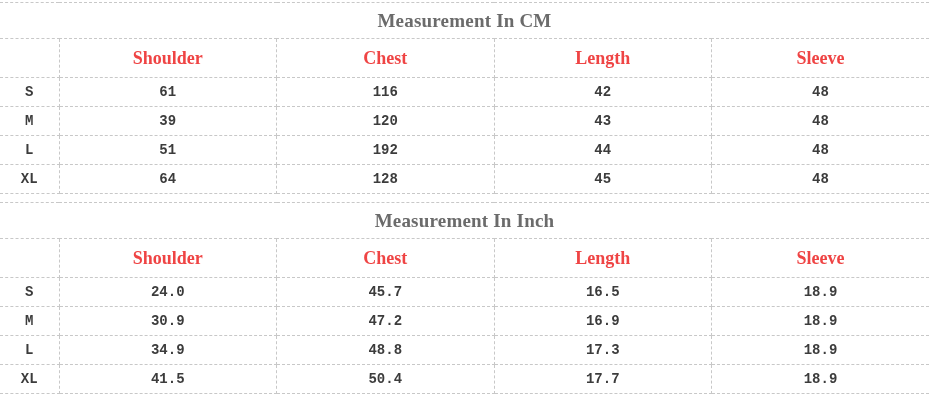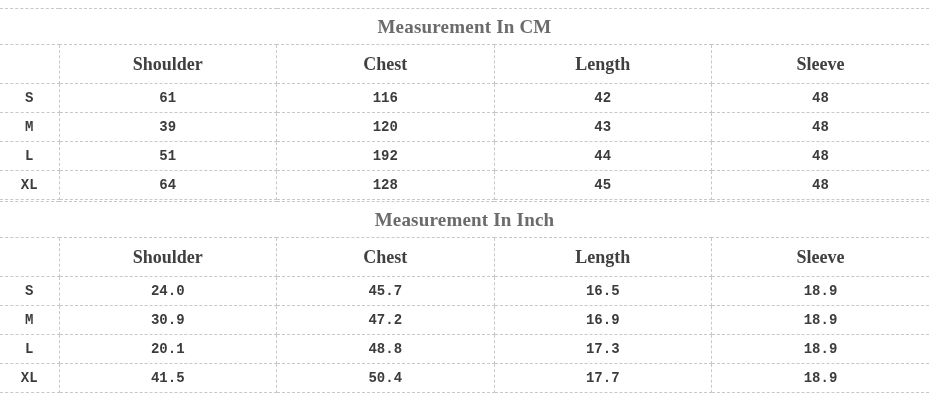--- a/index.html
+++ b/index.html
@@ -5,31 +5,31 @@
   html, body {
     margin: 0;
     padding: 0;
     background: #ffffff;
     width: 929px;
     height: 400px;
     overflow: hidden;
   }
   .chart-wrap {
     width: 929px;
-    padding-top: 8px;
+    padding-top: 2px;
     box-sizing: border-box;
   }
   table.size-table {
     width: 929px;
     border-collapse: collapse;
     table-layout: fixed;
     background: #ffffff;
   }
   table.size-table + table.size-table {
-    margin-top: 1px;
+    margin-top: 8px;
   }
   col.c-size { width: 59px; }
   td {
     border: 1px dashed #c8c8c8;
     text-align: center;
     vertical-align: middle;
     padding: 0;
     overflow: hidden;
   }
   td:first-child { border-left: none; }
@@ -40,21 +40,21 @@
     font-weight: bold;
     font-size: 19px;
     color: #6b6b6b;
     letter-spacing: 0.2px;
   }
   tr.header-row td {
     height: 38px;
     font-family: "Liberation Serif", "DejaVu Serif", serif;
     font-weight: bold;
     font-size: 18px;
-    color: #404040;
+    color: #ef4444;
   }
   tr.data-row td {
     height: 28px;
     font-family: "Liberation Mono", "DejaVu Sans Mono", monospace;
     font-weight: bold;
     font-size: 14px;
     color: #3c3c3c;
   }
 </style>
 </head>
@@ -140,21 +140,21 @@
       </tr>
       <tr class="data-row">
         <td>M</td>
         <td>30.9</td>
         <td>47.2</td>
         <td>16.9</td>
         <td>18.9</td>
       </tr>
       <tr class="data-row">
         <td>L</td>
-        <td>20.1</td>
+        <td>34.9</td>
         <td>48.8</td>
         <td>17.3</td>
         <td>18.9</td>
       </tr>
       <tr class="data-row">
         <td>XL</td>
         <td>41.5</td>
         <td>50.4</td>
         <td>17.7</td>
         <td>18.9</td>

